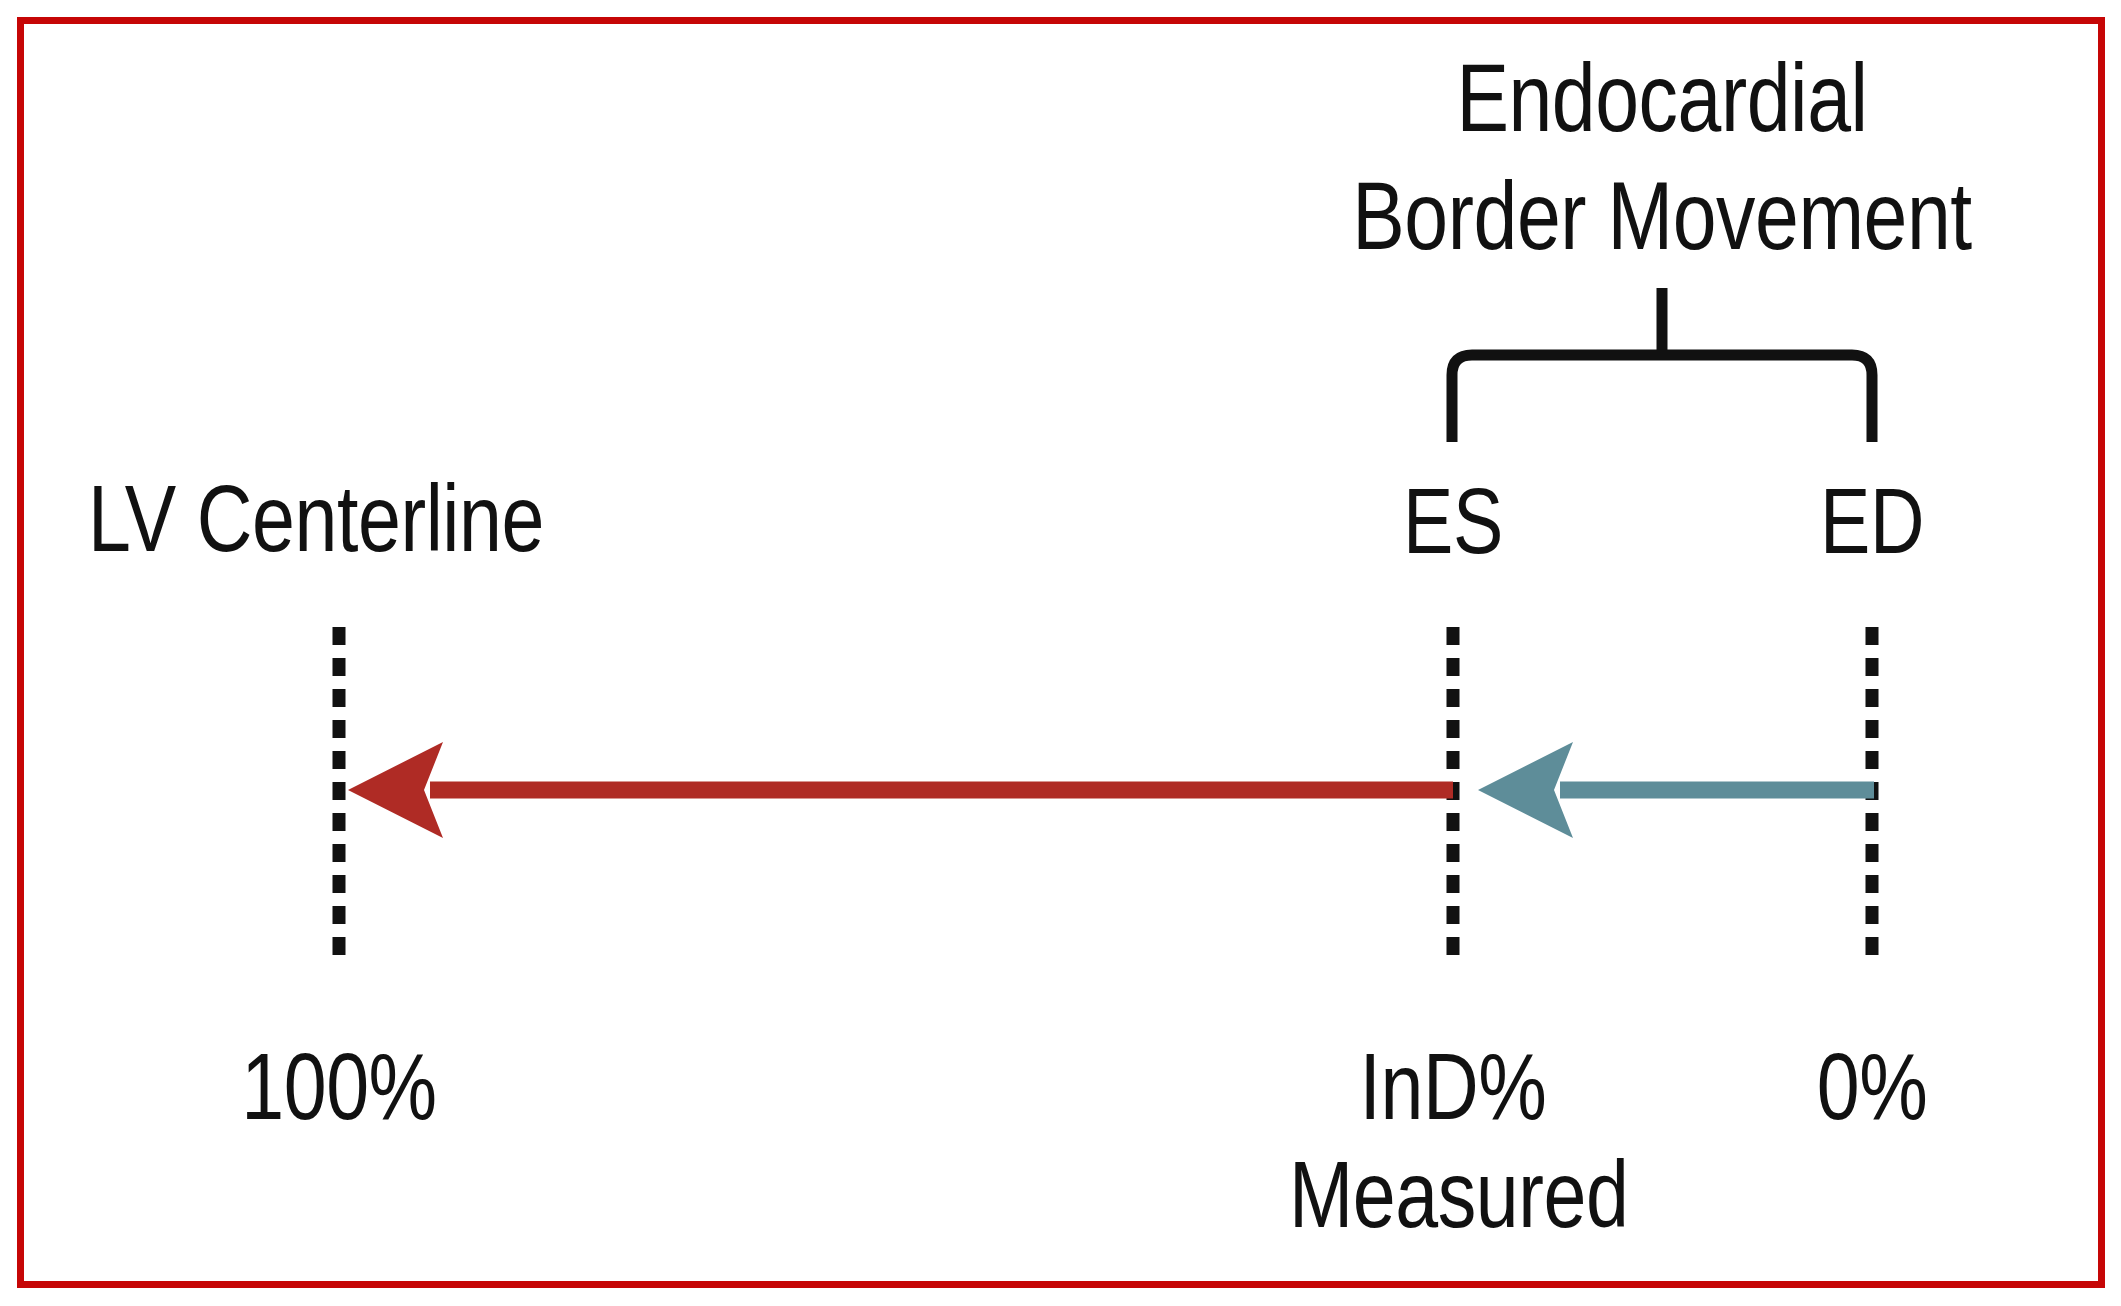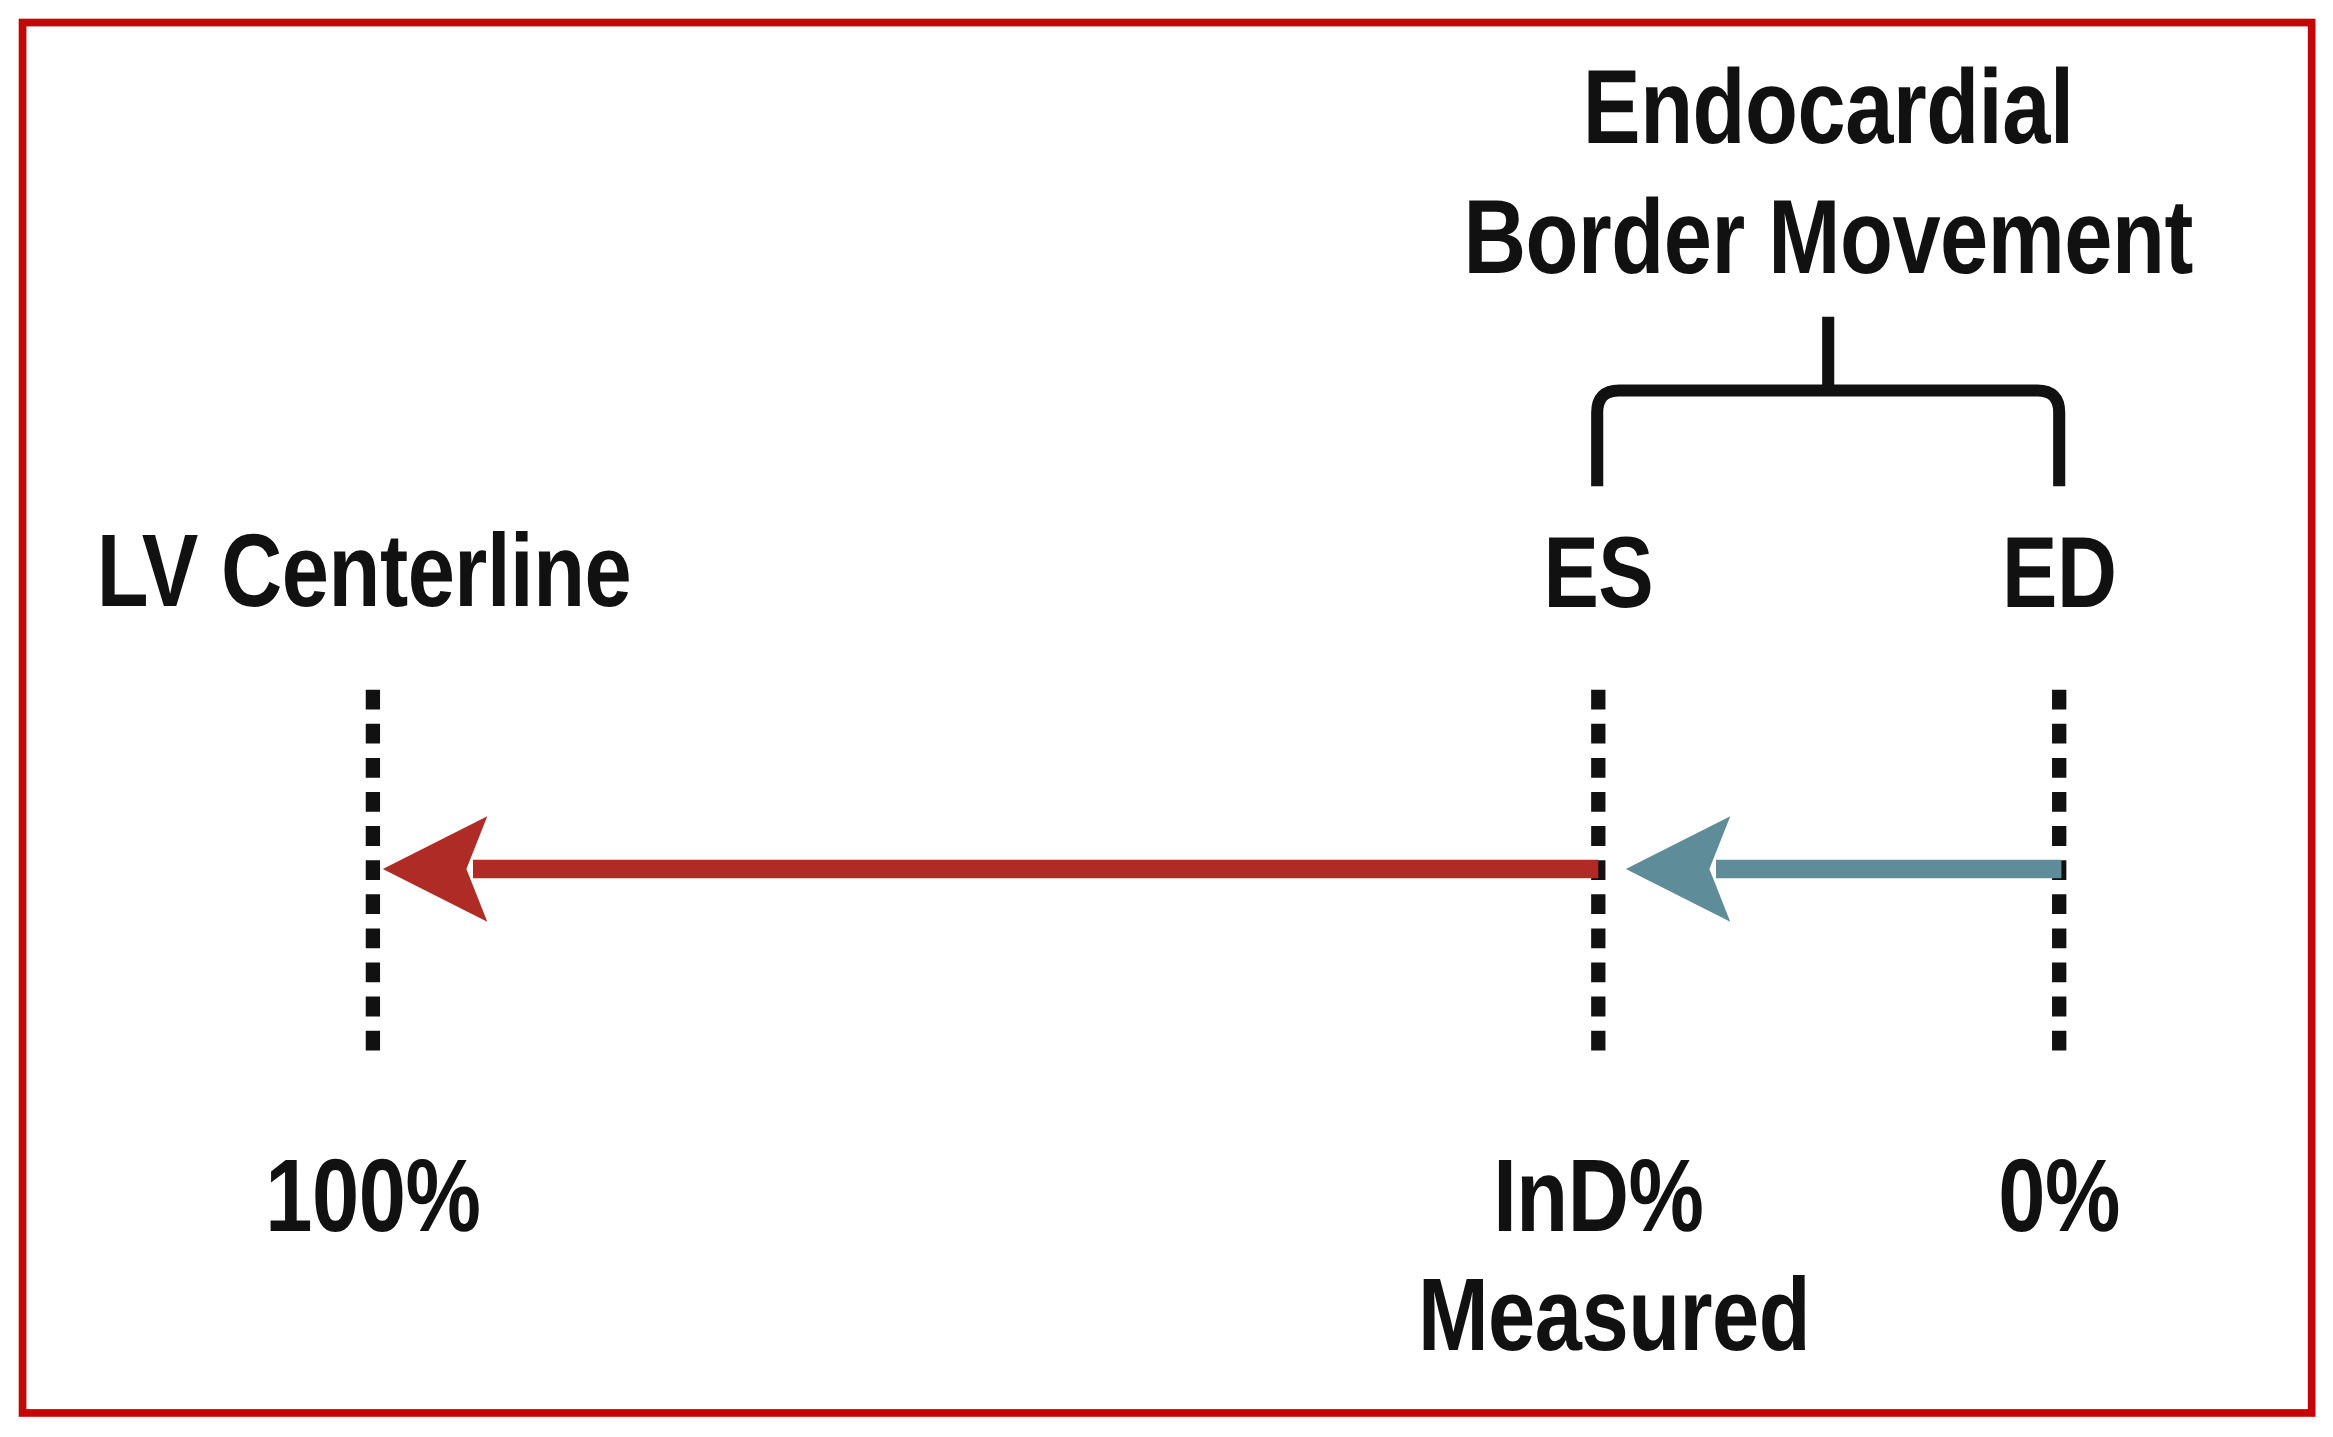--- a/index.html
+++ b/index.html
@@ -9,21 +9,20 @@
   }
   body {
     font-family: "Liberation Sans", "DejaVu Sans", sans-serif;
   }
   #canvas {
     position: relative;
     width: 2121px;
     height: 1306px;
     background: #ffffff;
     overflow: hidden;
-    font-weight: bold;
   }
   
   #frame {
     position: absolute;
     left: 17px;
     top: 17px;
     width: 2088px;
     height: 1271px;
     border: 7px solid #c60606;
     box-sizing: border-box;

